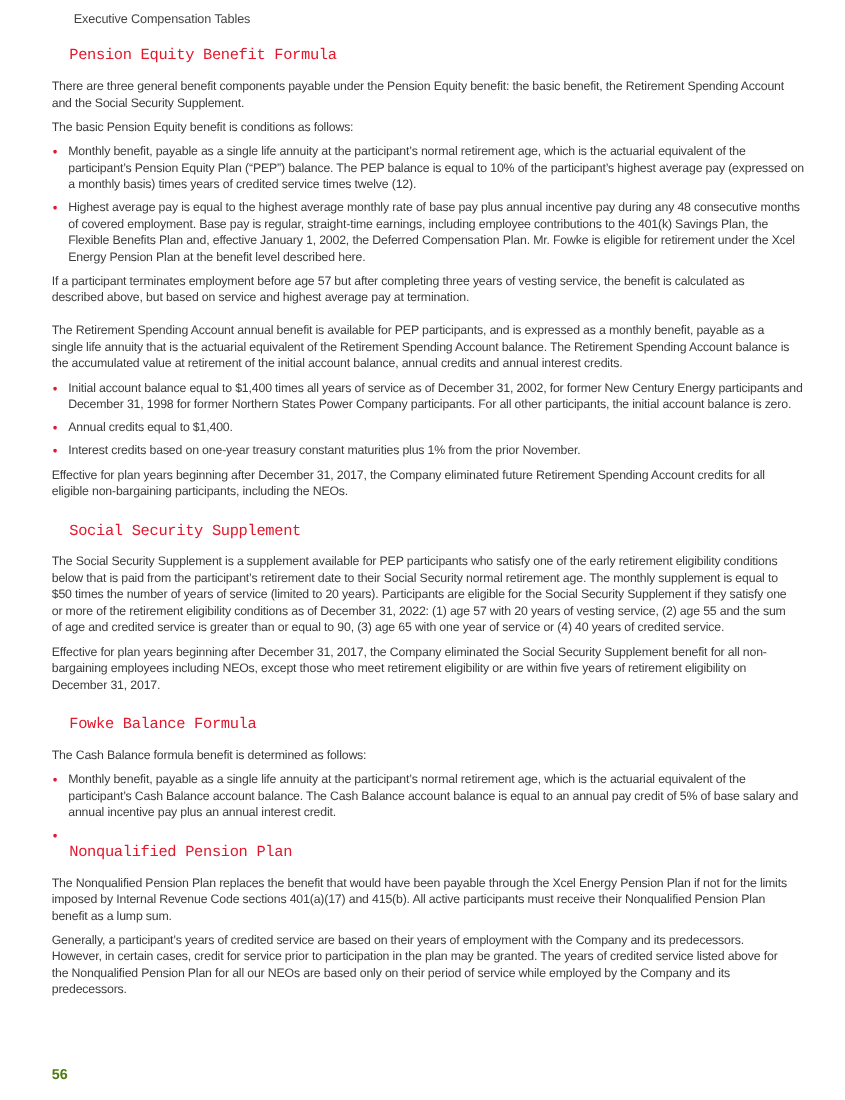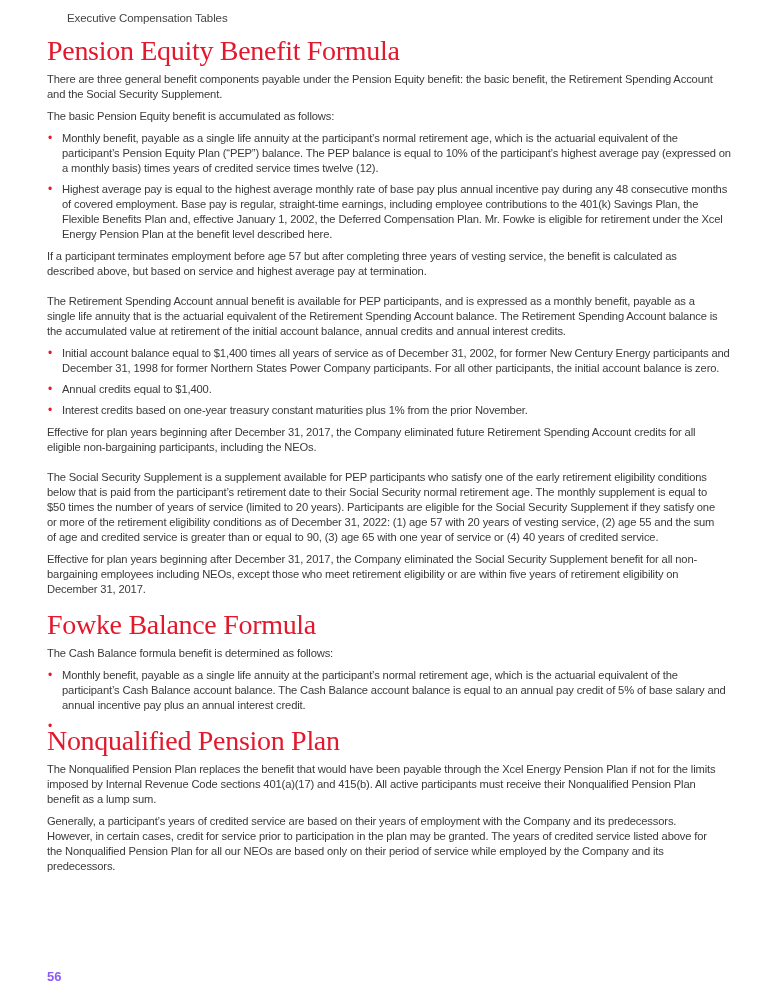--- a/index.html
+++ b/index.html
@@ -9,73 +9,74 @@
     color: #3a3a3a;
   }
   .running-header {
     position: absolute; left: 47px; top: 12px;
     font-size: 11.5px; color: #444; letter-spacing: -0.1px; margin-left: 20px;
   }
   .content {
     position: absolute; left: 47px; top: 38px; width: 690px;
   }
   h2 {
-    margin: 0 0 8px 0;
-    font-size: 28px; font-weight: normal; color: #e3182d;
+    margin: 0 0 8px 16px;
+    font-size: 14px; font-weight: normal; color: #e3182d;
     letter-spacing: -0.3px; line-height: 26px;
-    font-family: Liberation Serif, serif;
+    font-family: Liberation Mono, monospace;
   }
   p {
     margin: 0 16px 7px 0; font-size: 11.2px; line-height: 15px;
     letter-spacing: -0.15px;
   }
   ul { list-style: none; margin: 0 0 7px 0; padding: 0; }
   li {
     position: relative; padding-left: 15px;
     font-size: 11.2px; line-height: 15px; margin-bottom: 6px;
     letter-spacing: -0.15px;
   }
   li .bullet {
     position: absolute; left: 1px; top: 0; color: #e3182d; font-size: 12px;
   }
   section { margin-bottom: 15px; }
   .page-number {
     position: absolute; left: 47px; top: 969px;
-    font-size: 13px; font-weight: bold; color: #8b5cf6;
+    font-size: 13px; font-weight: bold; color: #4d7c0f;
   }
 </style>
 </head>
 <body>
 
 <div class="running-header">Executive Compensation Tables</div>
 
 <div class="content">
 
   <section>
     <h2>Pension Equity Benefit Formula</h2>
     <p>There are three general benefit components payable under the Pension Equity benefit: the basic benefit, the Retirement Spending Account and the Social Security Supplement.</p>
-    <p>The basic Pension Equity benefit is accumulated as follows:</p>
+    <p>The basic Pension Equity benefit is conditions as follows:</p>
     <ul>
       <li><span class="bullet">•</span><span>Monthly benefit, payable as a single life annuity at the participant’s normal retirement age, which is the actuarial equivalent of the participant’s Pension Equity Plan (“PEP”) balance. The PEP balance is equal to 10% of the participant’s highest average pay (expressed on a monthly basis) times years of credited service times twelve (12).</span></li>
       <li><span class="bullet">•</span><span>Highest average pay is equal to the highest average monthly rate of base pay plus annual incentive pay during any 48 consecutive months of covered employment. Base pay is regular, straight-time earnings, including employee contributions to the 401(k) Savings Plan, the Flexible Benefits Plan and, effective January 1, 2002, the Deferred Compensation Plan. Mr. Fowke is eligible for retirement under the Xcel Energy Pension Plan at the benefit level described here.</span></li>
     </ul>
     <p>If a participant terminates employment before age 57 but after completing three years of vesting service, the benefit is calculated as described above, but based on service and highest average pay at termination.</p>
   </section>
 
   <section>
     <p>The Retirement Spending Account annual benefit is available for PEP participants, and is expressed as a monthly benefit, payable as a single life annuity that is the actuarial equivalent of the Retirement Spending Account balance. The Retirement Spending Account balance is the accumulated value at retirement of the initial account balance, annual credits and annual interest credits.</p>
     <ul>
       <li><span class="bullet">•</span><span>Initial account balance equal to $1,400 times all years of service as of December 31, 2002, for former New Century Energy participants and December 31, 1998 for former Northern States Power Company participants. For all other participants, the initial account balance is zero.</span></li>
       <li><span class="bullet">•</span><span>Annual credits equal to $1,400.</span></li>
       <li><span class="bullet">•</span><span>Interest credits based on one-year treasury constant maturities plus 1% from the prior November.</span></li>
     </ul>
     <p>Effective for plan years beginning after December 31, 2017, the Company eliminated future Retirement Spending Account credits for all eligible non-bargaining participants, including the NEOs.</p>
   </section>
 
   <section>
+    <h2>Social Security Supplement</h2>
     <p>The Social Security Supplement is a supplement available for PEP participants who satisfy one of the early retirement eligibility conditions below that is paid from the participant’s retirement date to their Social Security normal retirement age. The monthly supplement is equal to $50 times the number of years of service (limited to 20 years). Participants are eligible for the Social Security Supplement if they satisfy one or more of the retirement eligibility conditions as of December 31, 2022: (1) age 57 with 20 years of vesting service, (2) age 55 and the sum of age and credited service is greater than or equal to 90, (3) age 65 with one year of service or (4) 40 years of credited service.</p>
     <p>Effective for plan years beginning after December 31, 2017, the Company eliminated the Social Security Supplement benefit for all non-bargaining employees including NEOs, except those who meet retirement eligibility or are within five years of retirement eligibility on December 31, 2017.</p>
   </section>
 
   <section>
     <h2>Fowke Balance Formula</h2>
     <p>The Cash Balance formula benefit is determined as follows:</p>
     <ul>
       <li><span class="bullet">•</span><span>Monthly benefit, payable as a single life annuity at the participant’s normal retirement age, which is the actuarial equivalent of the participant’s Cash Balance account balance. The Cash Balance account balance is equal to an annual pay credit of 5% of base salary and annual incentive pay plus an annual interest credit.</span></li>
       <li><span class="bullet">•</span></li>

